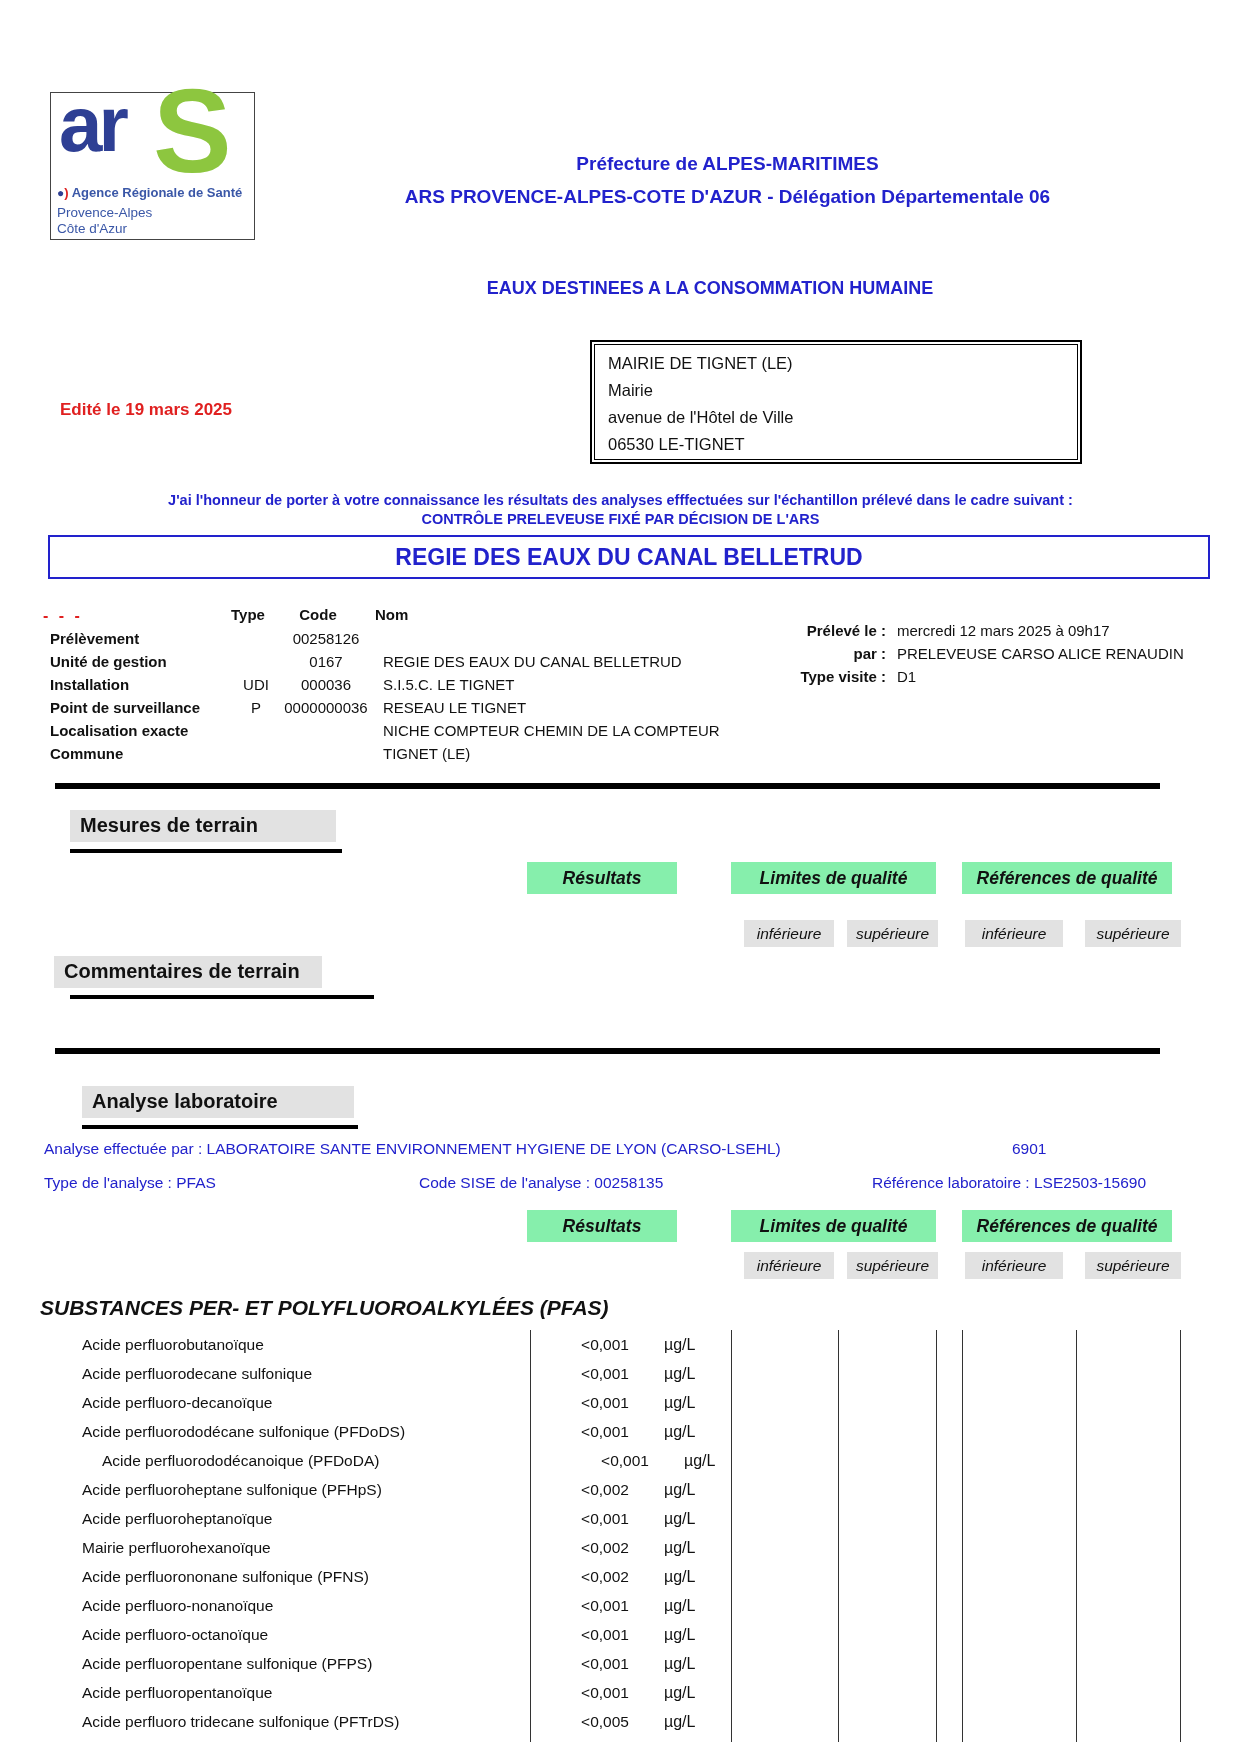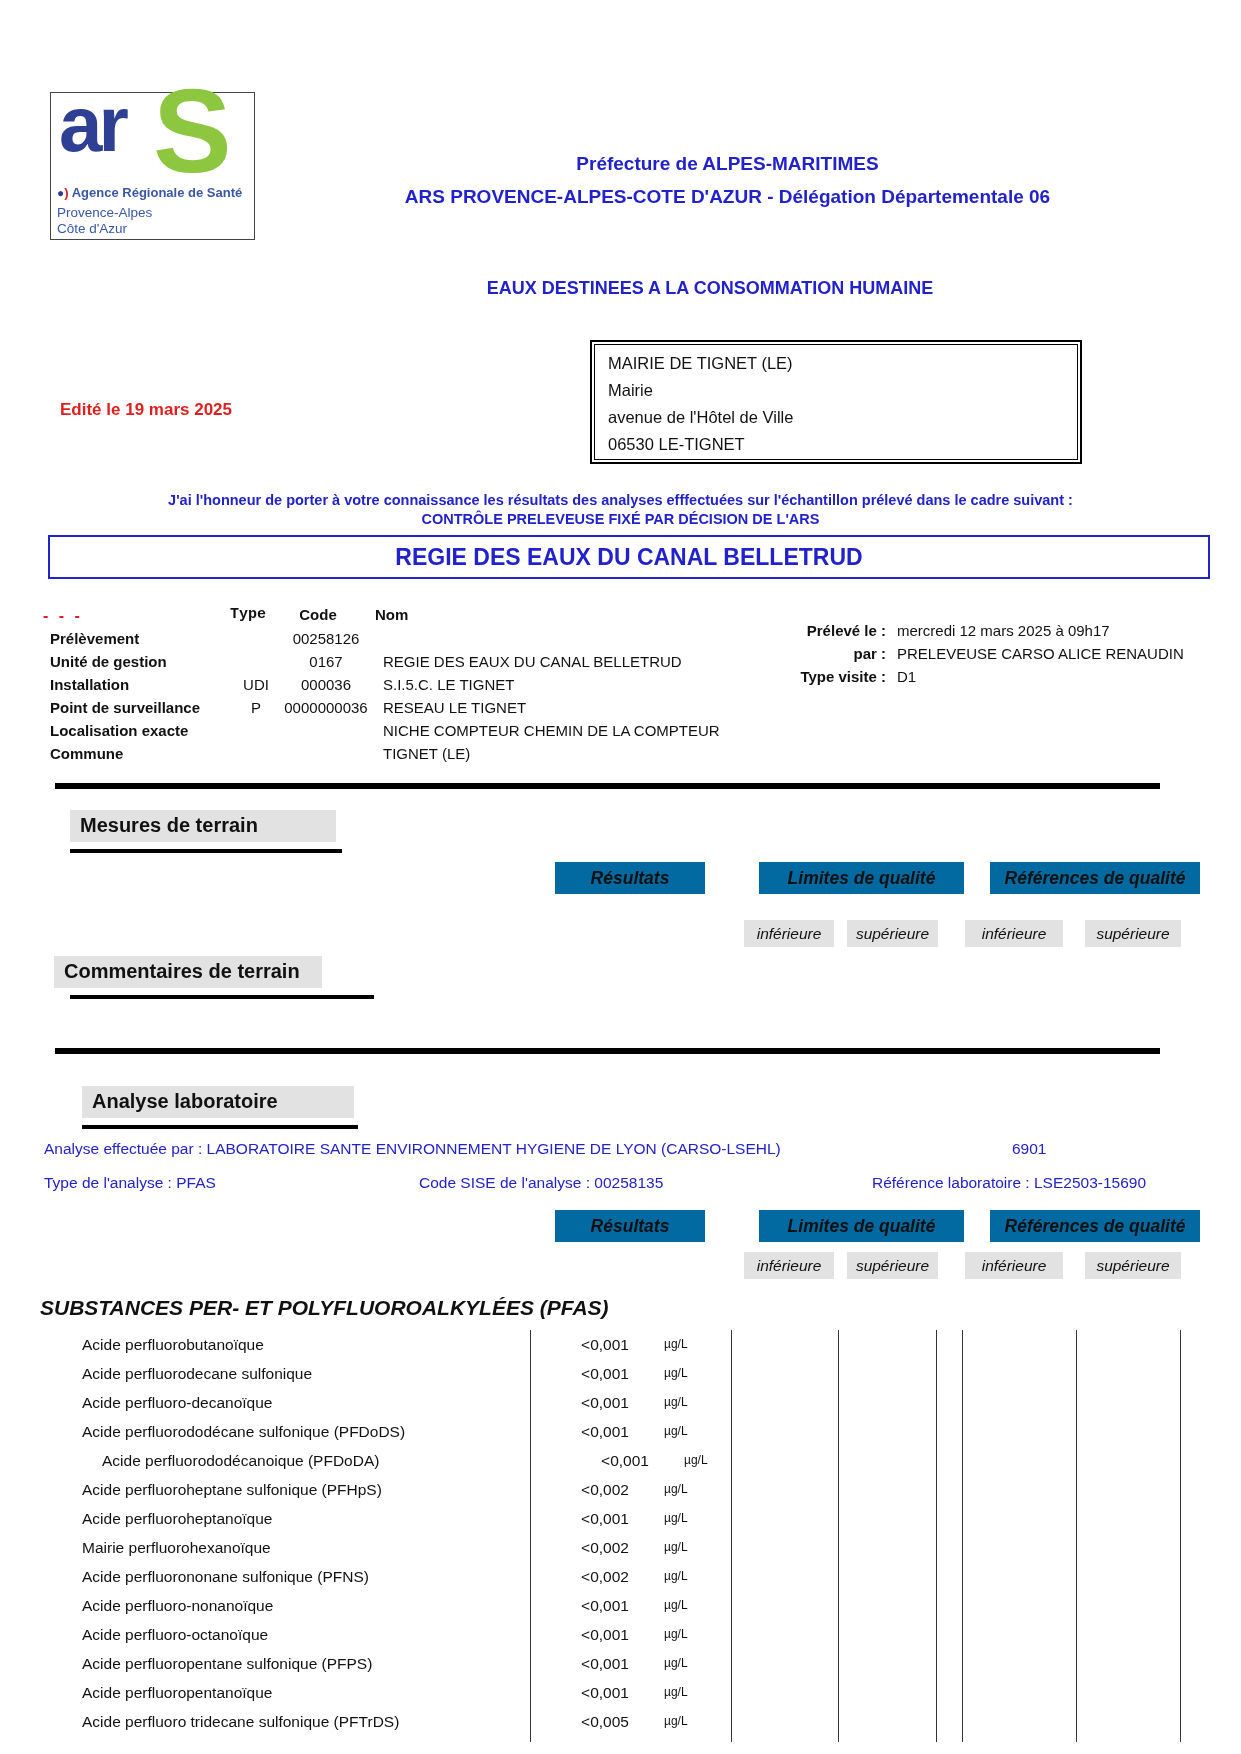--- a/index.html
+++ b/index.html
@@ -36,33 +36,33 @@
   .s-code { position:absolute; left:268px; width:100px; text-align:center; }
   .s-nom { position:absolute; left:375px; }
   .r-label { position:absolute; left:690px; width:196px; text-align:right; font-weight:bold; font-size:15px; }
   .r-value { position:absolute; left:897px; font-size:15px; white-space:nowrap; }
 
   .rule { position:absolute; left:55px; width:1105px; height:4px; border-top:3px solid #000; border-bottom:3px solid #000; }
 
   .section-box { position:absolute; background:#e2e2e2; font-size:20px; font-weight:bold; padding:4px 16px 5px 10px; white-space:nowrap; }
   .section-rule { position:absolute; height:2px; border-top:2px solid #000; border-bottom:2px solid #000; }
 
-  .rh-box { position:absolute; background:#0369a1; text-align:center; font-style:italic; font-weight:bold; font-size:17.5px; height:32px; line-height:32px;margin-left:28px; }
+  .rh-box { position:absolute; background:#86efac; text-align:center; font-style:italic; font-weight:bold; font-size:17.5px; height:32px; line-height:32px; }
   .rh-sub { position:absolute; background:#e2e2e2; text-align:center; font-style:italic; font-size:15.5px; height:27px; line-height:27px; }
 
   .lab-line { position:absolute; font-size:15.5px; color:#2222cc; white-space:nowrap; }
 
   .substances-title { position:absolute; left:40px; top:1296px; font-size:21px; font-weight:bold; font-style:italic; }
 
   .analysis-table { position:absolute; left:0; top:1330px; width:1241px; height:412px; }
   .vline { position:absolute; top:0; height:100%; width:1px; background:#333; }
   .a-row { position:absolute; left:0; width:1241px; height:29px; line-height:29px; font-size:15.5px; }
   .a-name { position:absolute; left:82px; }
   .a-res { position:absolute; left:530px; width:150px; text-align:center; }
-  .a-unit { position:absolute; left:664px; font-size:12px; }
+  .a-unit { position:absolute; left:664px; font-size:16px; }
 </style>
 </head>
 <body>
 
 <div class="page">
 
   <div class="logo-box">
     <span class="logo-ar">ar</span>
     <span class="logo-s">S</span>
     <div class="logo-agency-row">
@@ -85,21 +85,21 @@
   </div>
 
   <div class="edited">Edité le 19 mars 2025</div>
 
   <div class="intro-line" style="top:492px;">J'ai l'honneur de porter à votre connaissance les résultats des analyses efffectuées sur l'échantillon  prélevé dans le cadre suivant :</div>
   <div class="intro-line" style="top:511px;">CONTRÔLE PRELEVEUSE FIXÉ PAR DÉCISION DE L'ARS</div>
 
   <div class="title-box">REGIE DES EAUX DU CANAL BELLETRUD</div>
 
   <div class="s-dash">- - -</div>
-  <div class="s-colhead" style="left:224px;width:48px;text-align:center;font-family:Liberation Mono, monospace;">Type</div>
+  <div class="s-colhead" style="left:224px;width:48px;text-align:center;">Type</div>
   <div class="s-colhead" style="left:268px;width:100px;text-align:center;">Code</div>
   <div class="s-colhead" style="left:375px;">Nom</div>
 
   <div class="s-row" style="top:630px;">
     <span class="s-label">Prélèvement</span>
     <span class="s-type"></span>
     <span class="s-code">00258126</span>
     <span class="s-nom"></span>
   </div>
   <div class="s-row" style="top:653px;">

